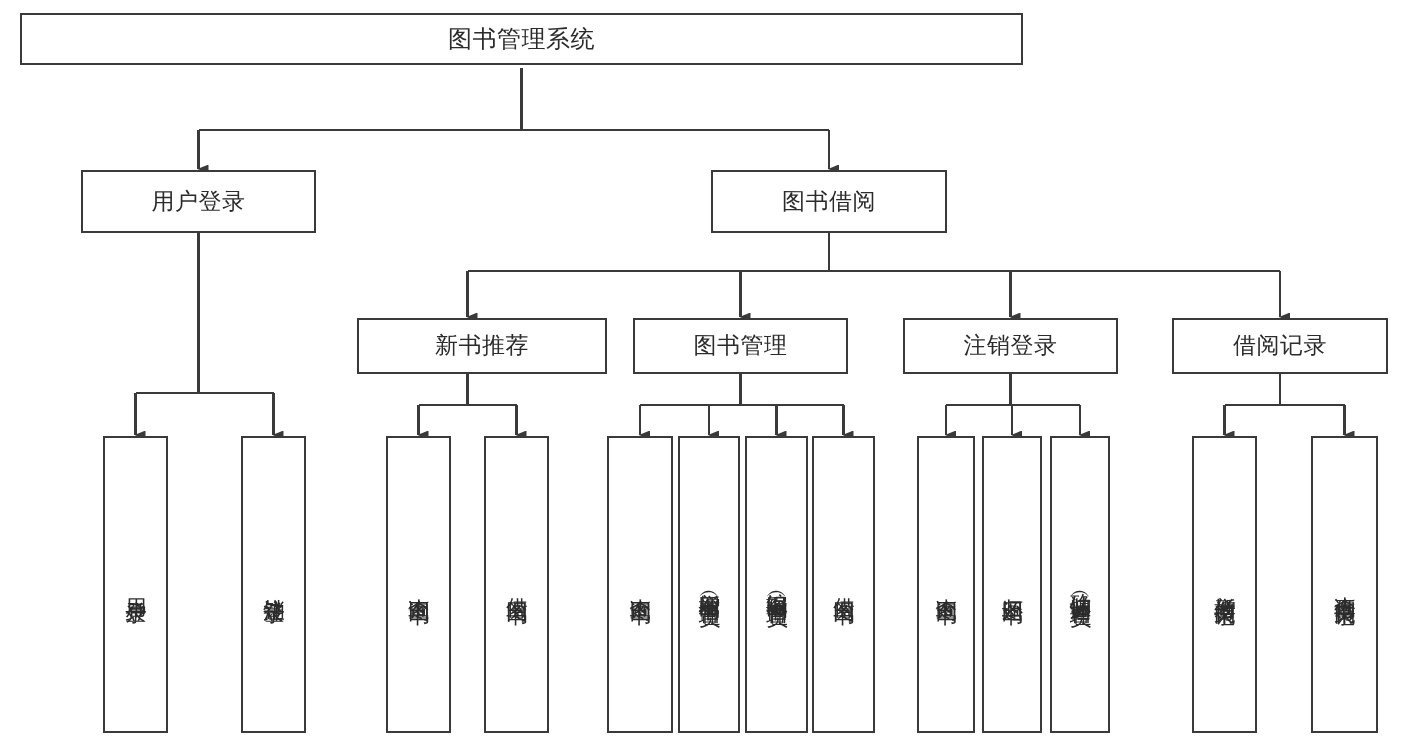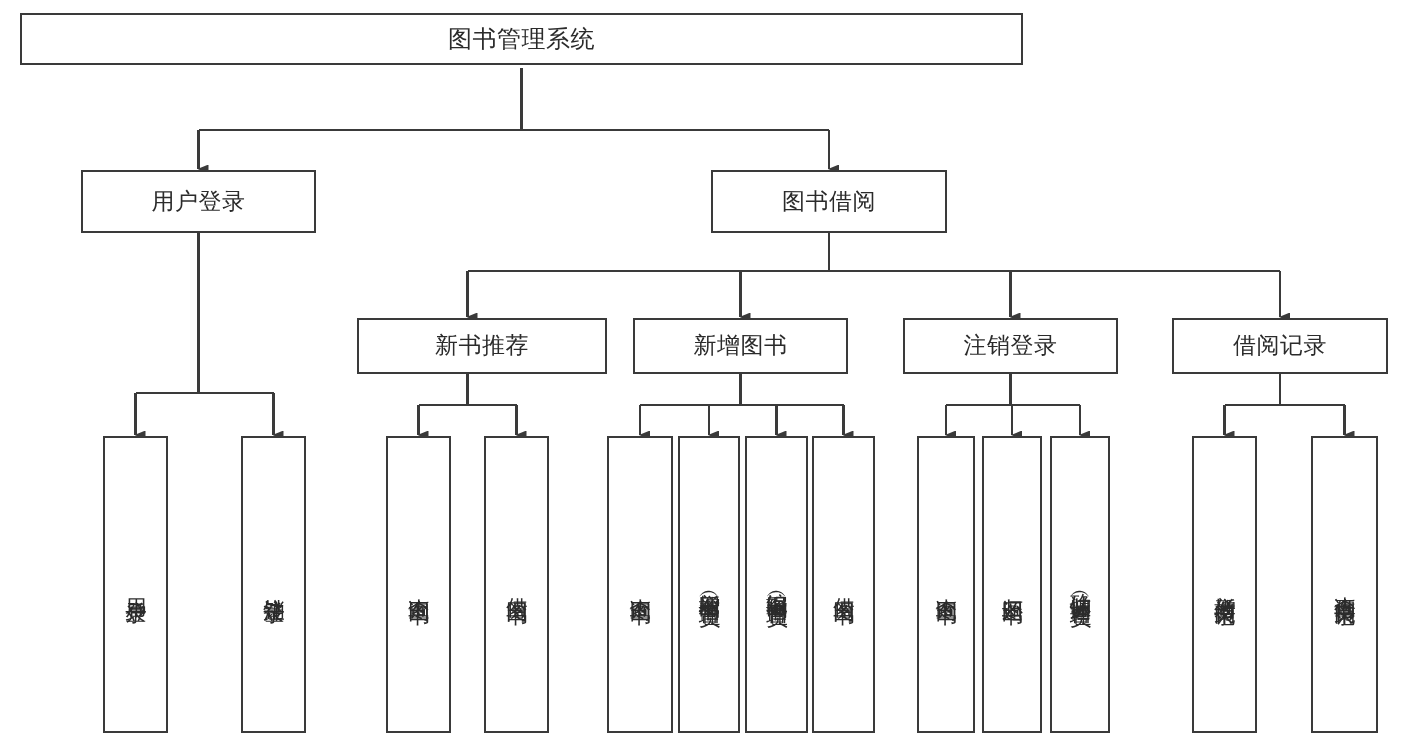--- a/index.html
+++ b/index.html
@@ -97,21 +97,21 @@
       <div class="node horiz" style="left: 81px; top: 170px; width: 235px; height: 63px; border-color: rgb(58, 58, 58);">
         <span class="label">用户登录</span>
       </div>
       <div class="node horiz" style="left: 711px; top: 170px; width: 236px; height: 63px; border-color: rgb(58, 58, 58);">
         <span class="label">图书借阅</span>
       </div>
       <div class="node horiz" style="left: 357px; top: 318px; width: 250px; height: 56px; border-color: rgb(58, 58, 58);">
         <span class="label">新书推荐</span>
       </div>
       <div class="node horiz" style="left: 633px; top: 318px; width: 215px; height: 56px; border-color: rgb(58, 58, 58);">
-        <span class="label">新增图书</span>
+        <span class="label">图书管理</span>
       </div>
       <div class="node horiz" style="left: 903px; top: 318px; width: 215px; height: 56px; border-color: rgb(58, 58, 58);">
         <span class="label">注销登录</span>
       </div>
       <div class="node horiz" style="left: 1172px; top: 318px; width: 216px; height: 56px; border-color: rgb(58, 58, 58);">
         <span class="label">借阅记录</span>
       </div>
       <div class="node vert" style="left: 103px; top: 436px; width: 65px; height: 297px; border-color: rgb(58, 58, 58);">
         <span class="label">用户登录</span>
       </div>

